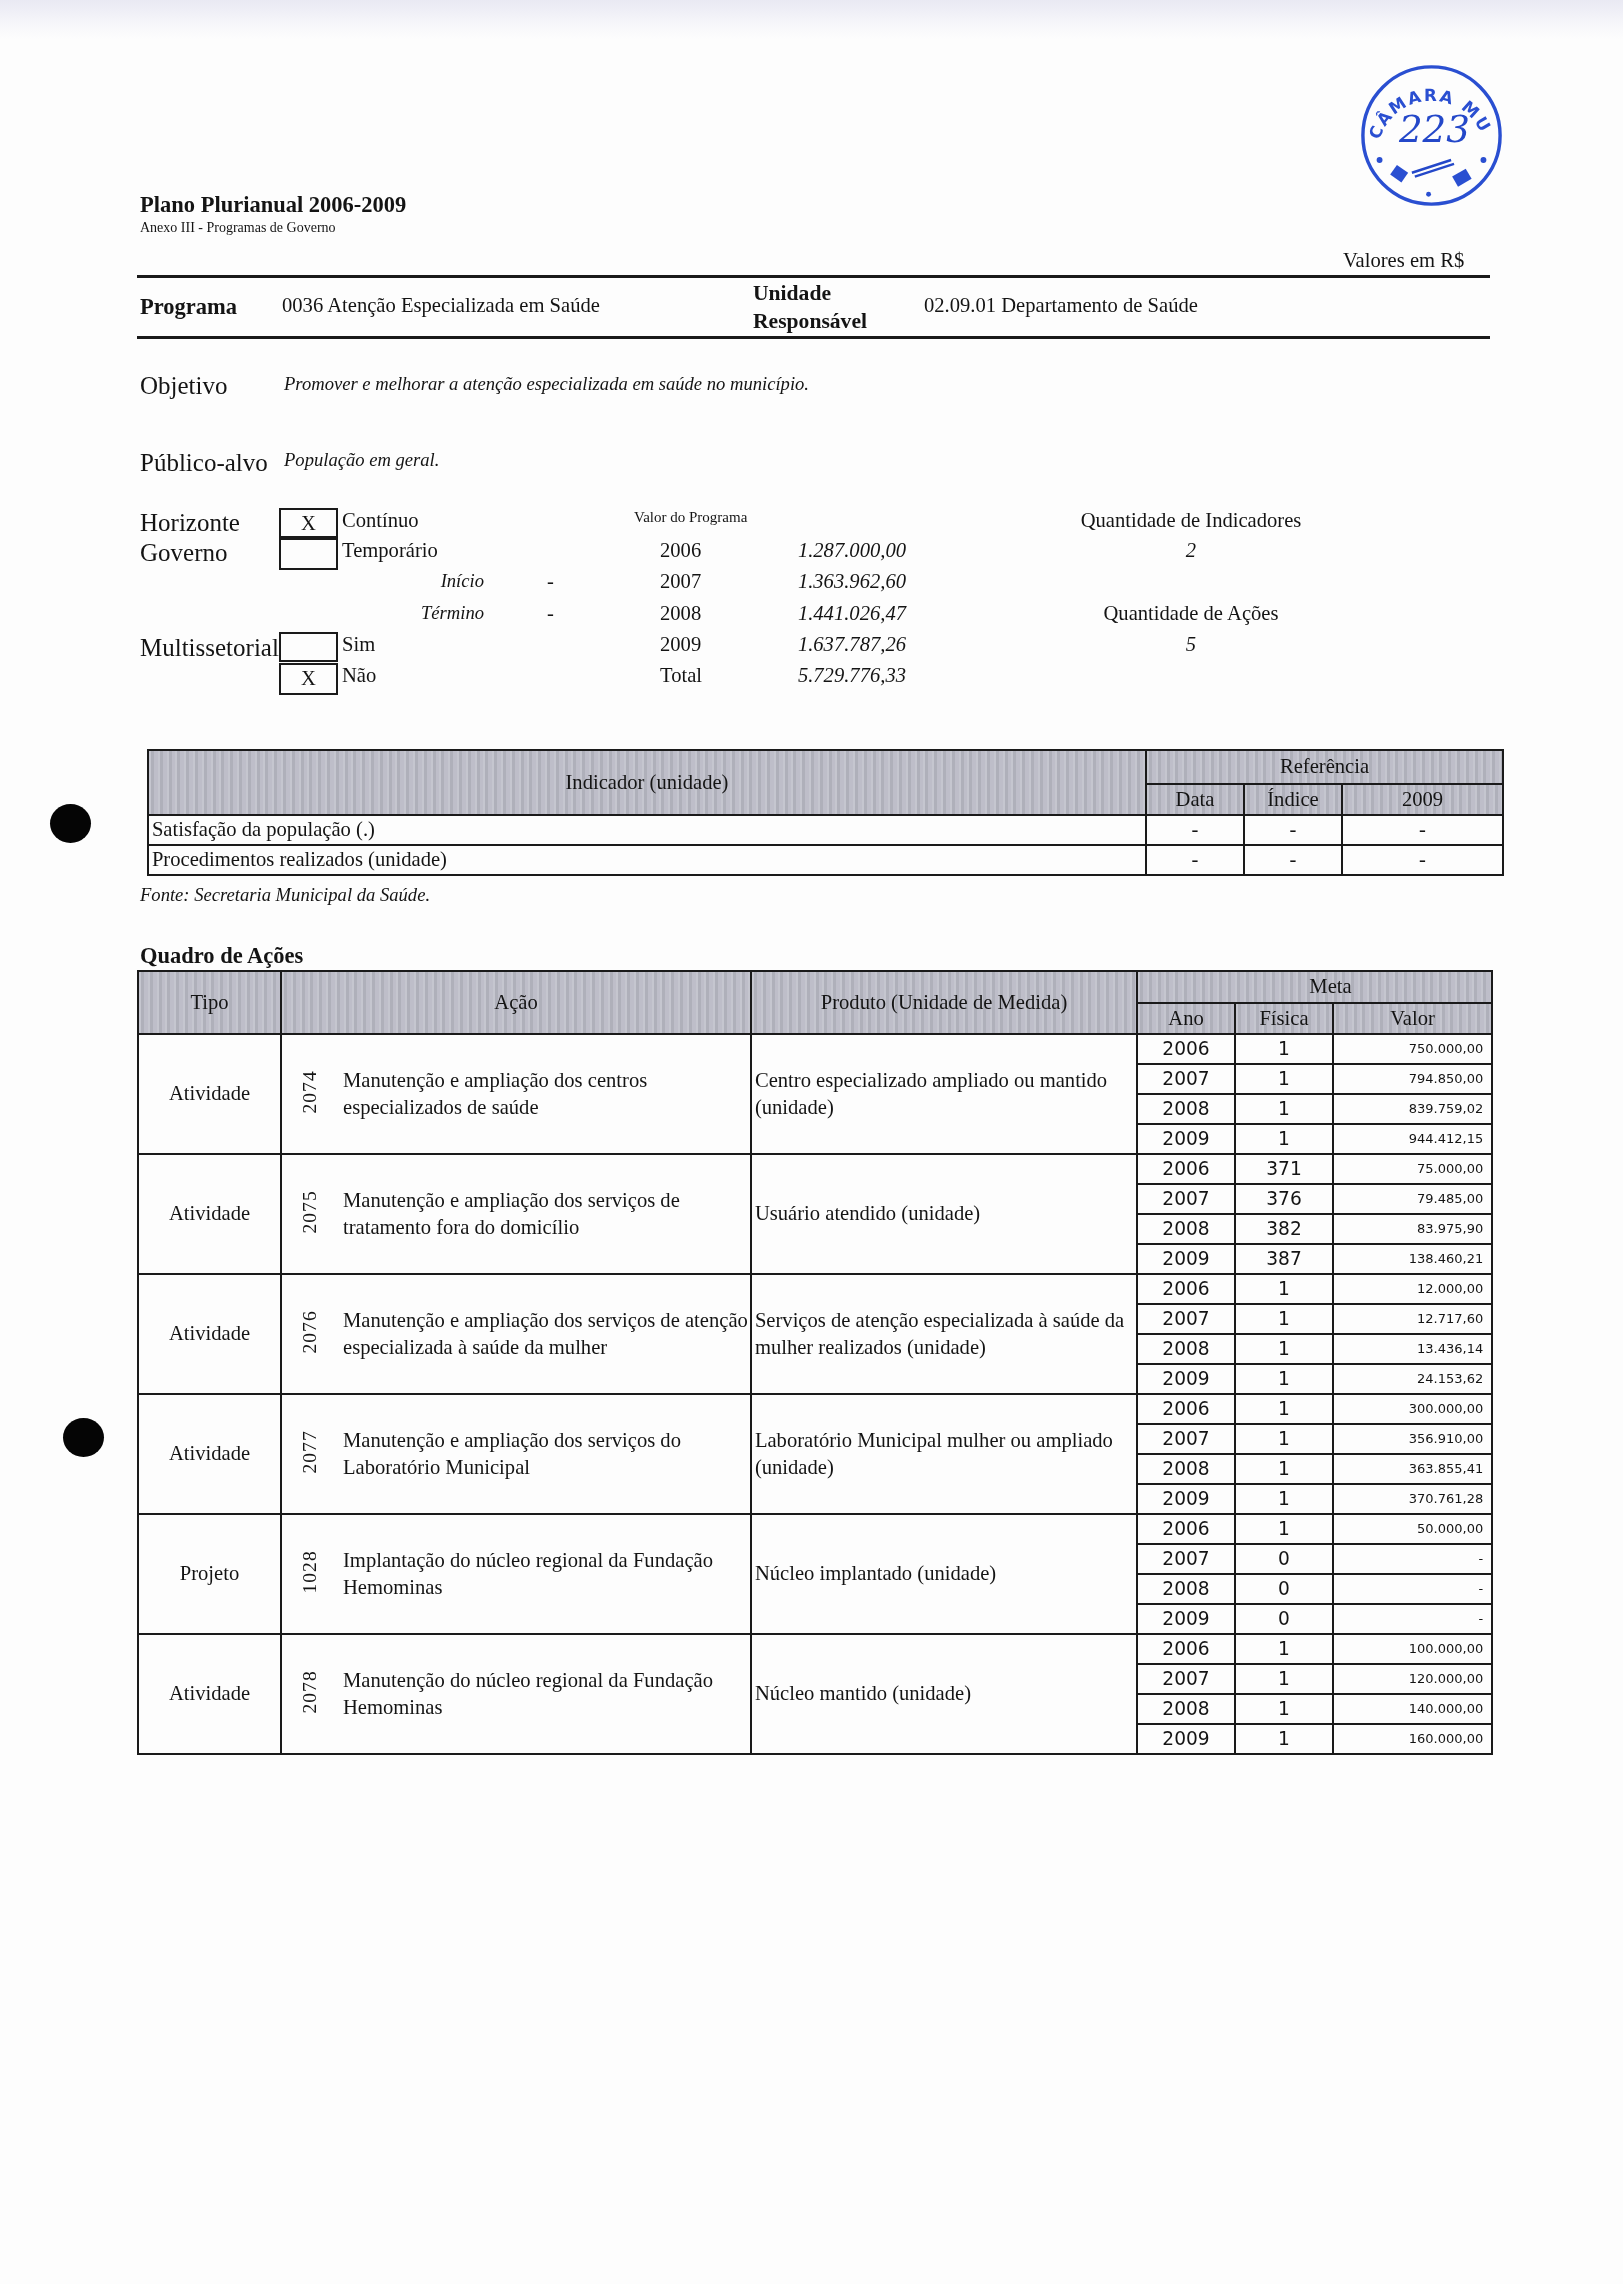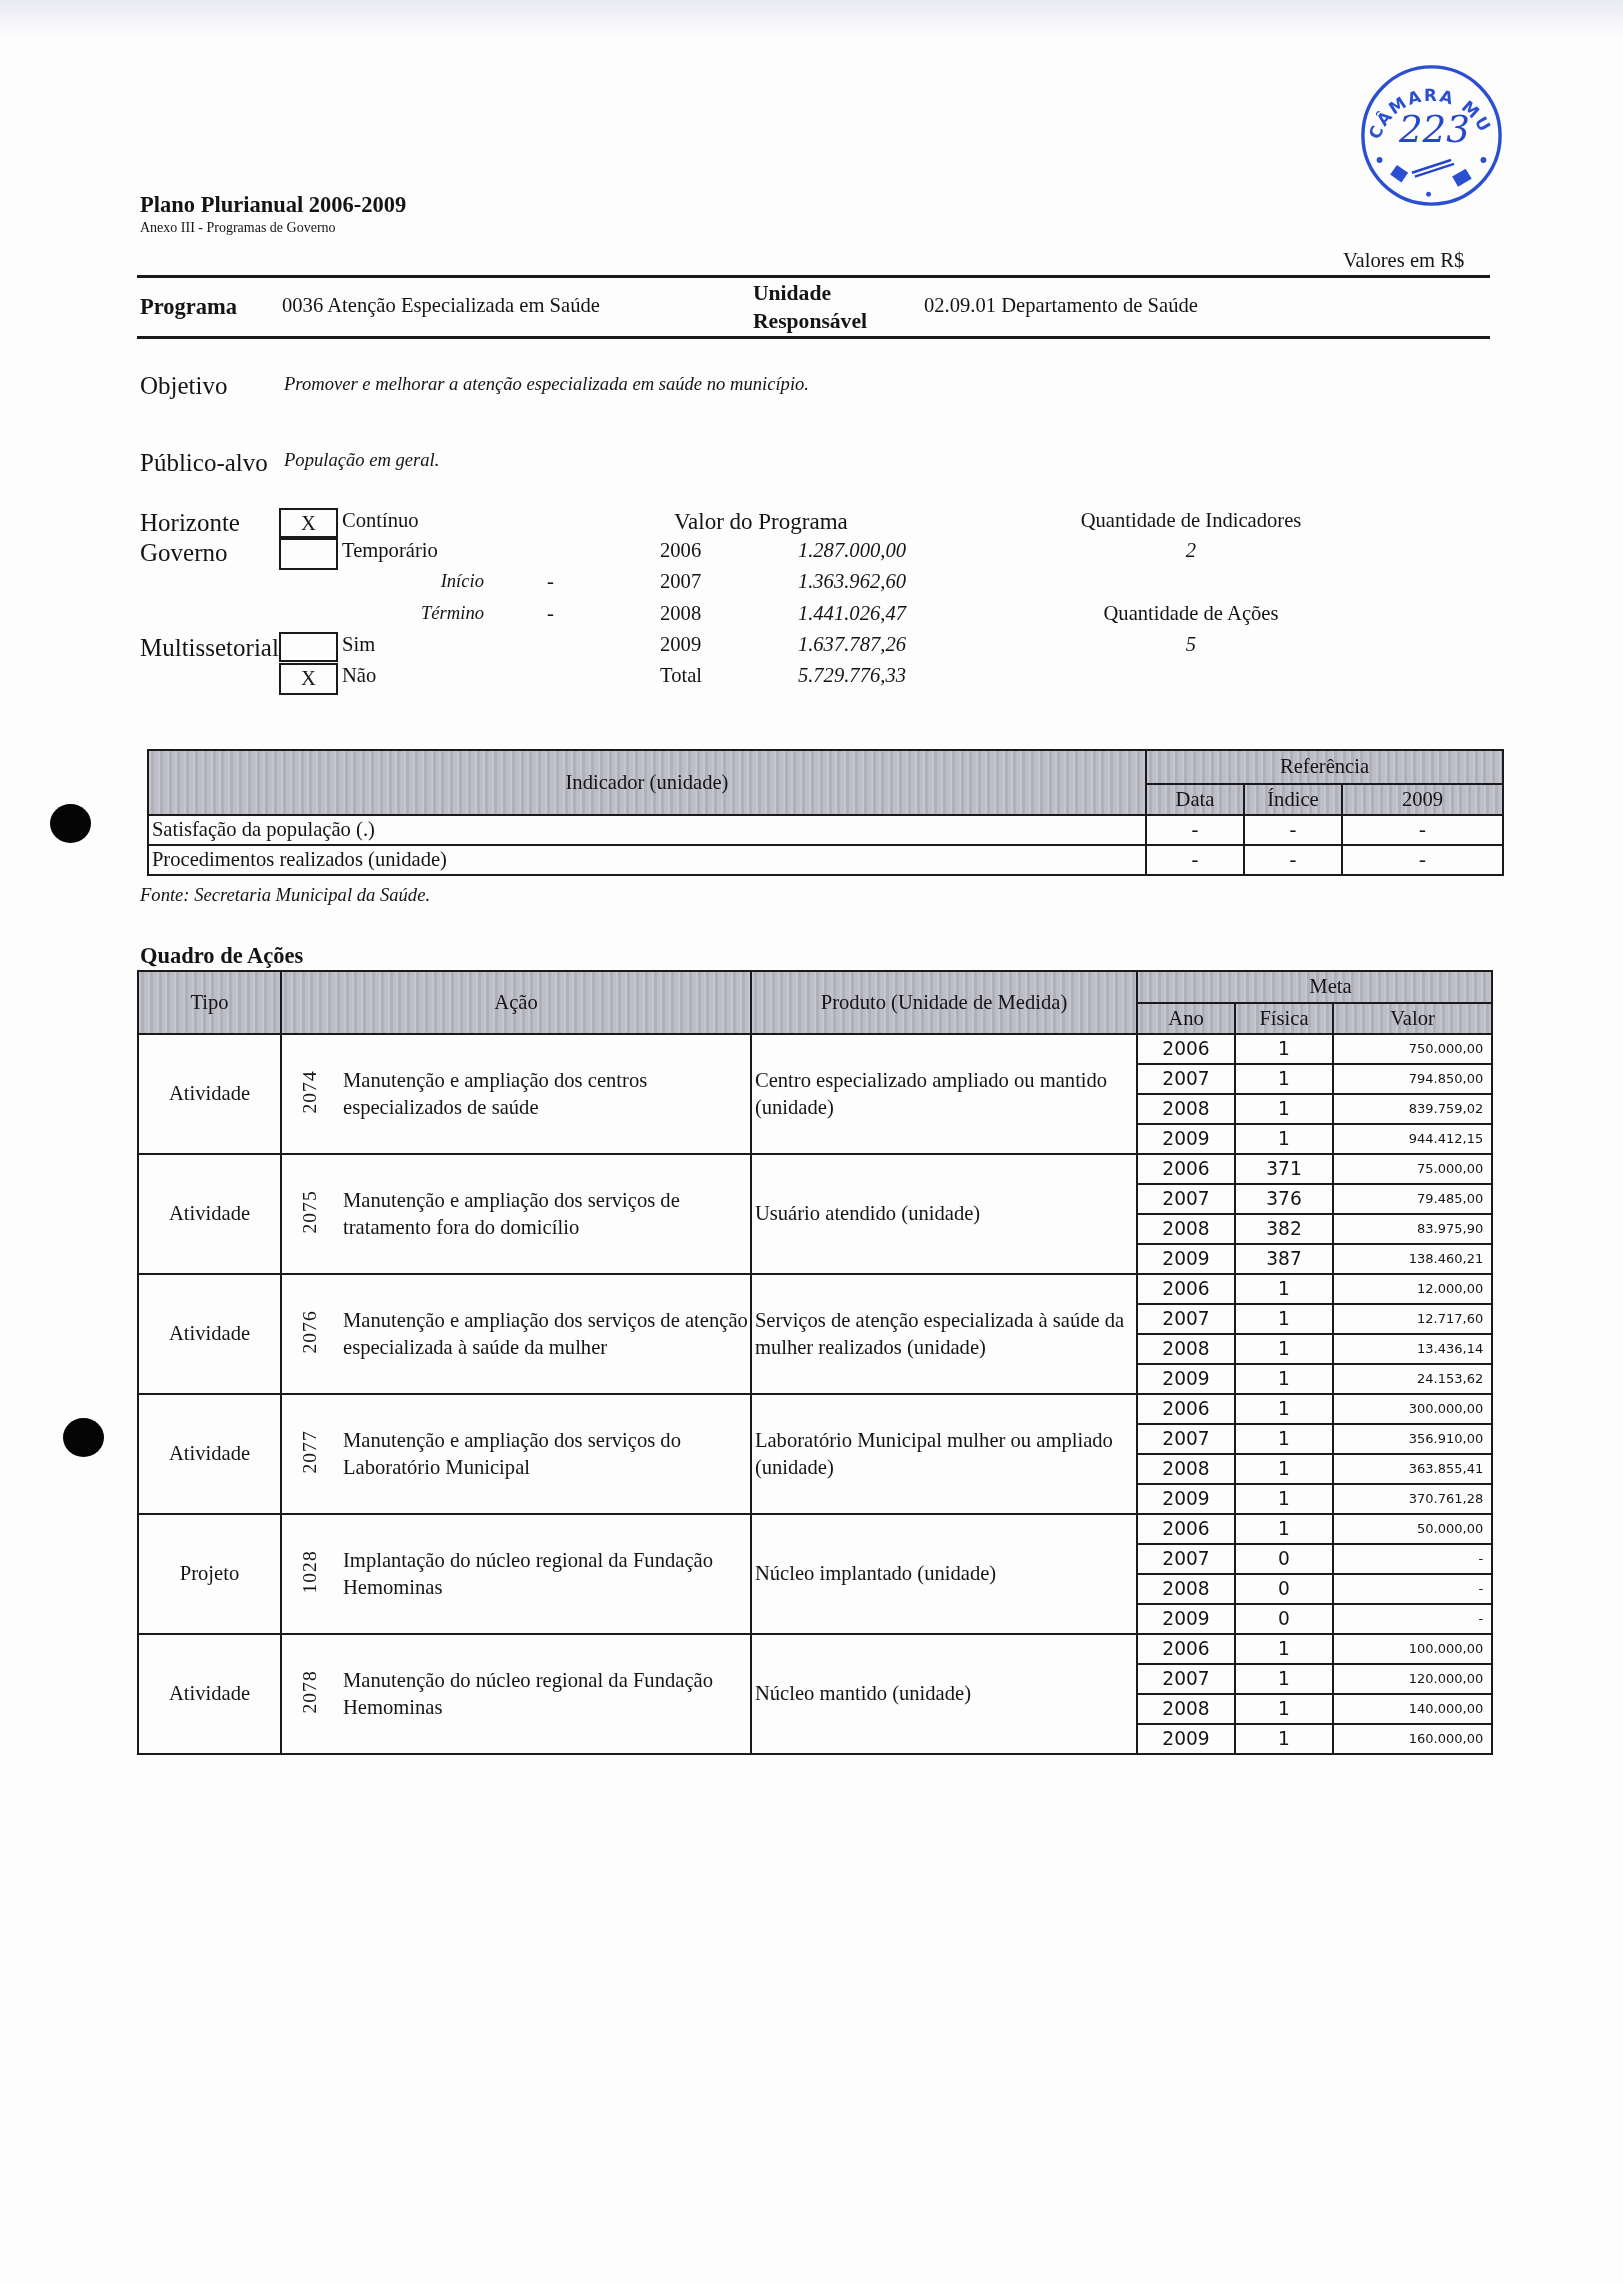--- a/index.html
+++ b/index.html
@@ -48,21 +48,21 @@
   #opt-continuo { left: 342px; top: 509px; }
   #opt-temporario { left: 342px; top: 539px; }
   #opt-sim { left: 342px; top: 633px; }
   #opt-nao { left: 342px; top: 664px; }
   #inicio-label { left: 421px; top: 570px; font-size: 18.6px; font-style: italic; width: 63px; text-align: right; }
   #termino-label { left: 402px; top: 602px; font-size: 18.6px; font-style: italic; width: 82px; text-align: right; }
   #inicio-value { left: 547px; top: 570px; font-size: 20.6px; }
   #termino-value { left: 547px; top: 602px; font-size: 20.6px; }
 
   
-  #valor-title { left: 674px; top: 509px; font-size: 23px; }
+  #valor-title { left: 634px; top: 509px; font-size: 15px; }
   .vyear { font-size: 20.6px; left: 660px; }
   .vamt { font-size: 20.6px; font-style: italic; width: 176px; text-align: right; left: 730px; }
 
   
   .qtitle { font-size: 20.6px; width: 392px; text-align: center; left: 995px; }
   .qval { font-size: 20.6px; font-style: italic; width: 392px; text-align: center; left: 995px; }
 
   
   .section-title { font-size: 22.5px; font-weight: bold; left: 140px; }
   table { border-collapse: collapse; position: absolute; table-layout: fixed; }

